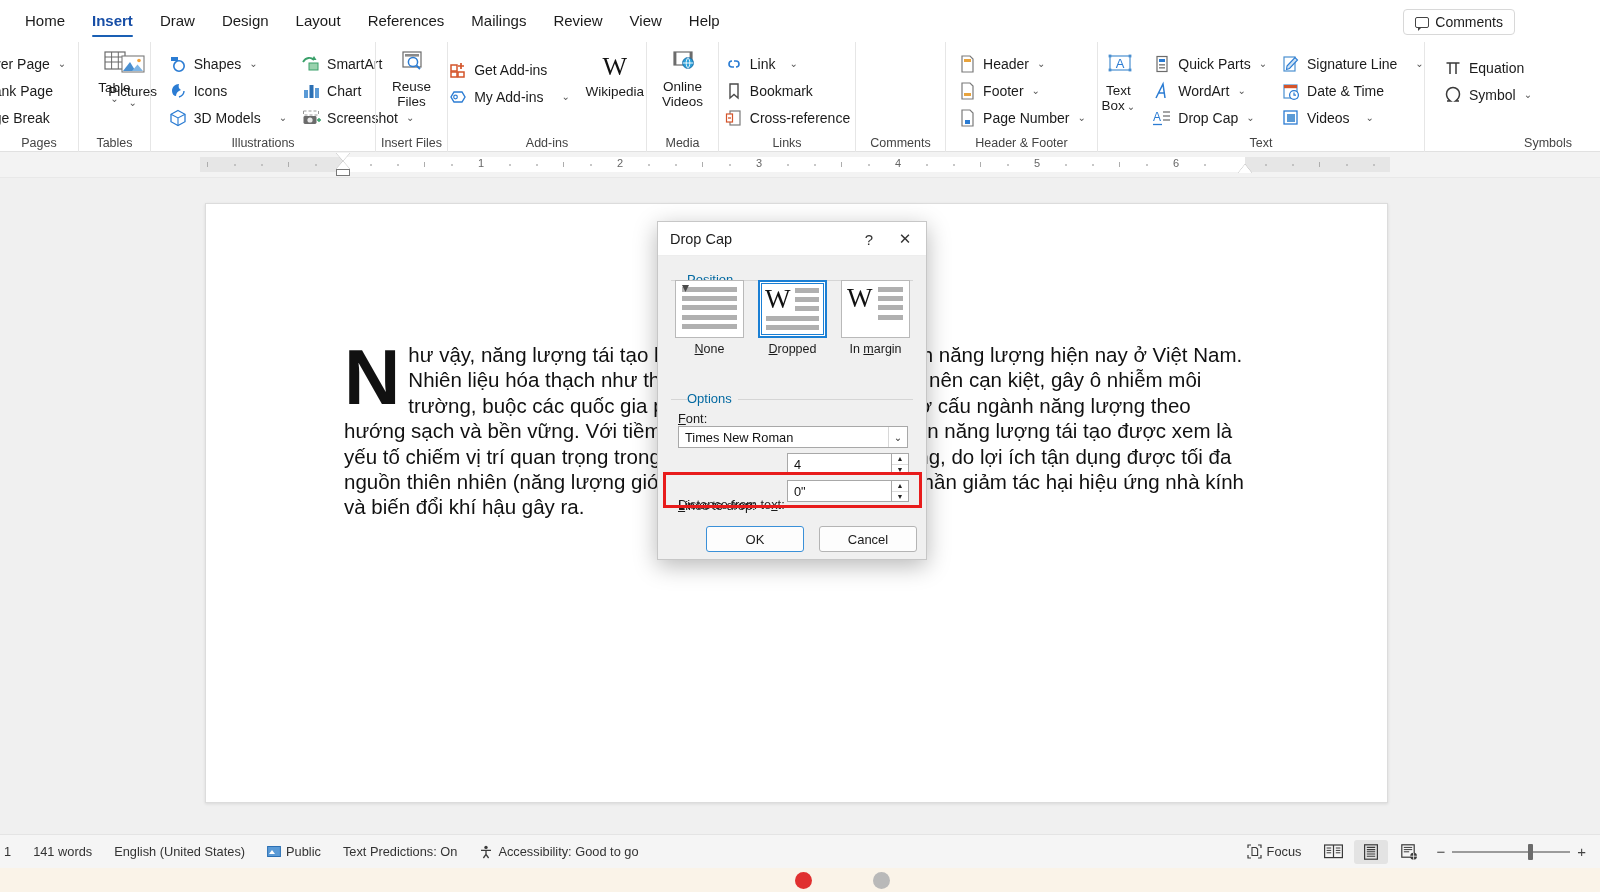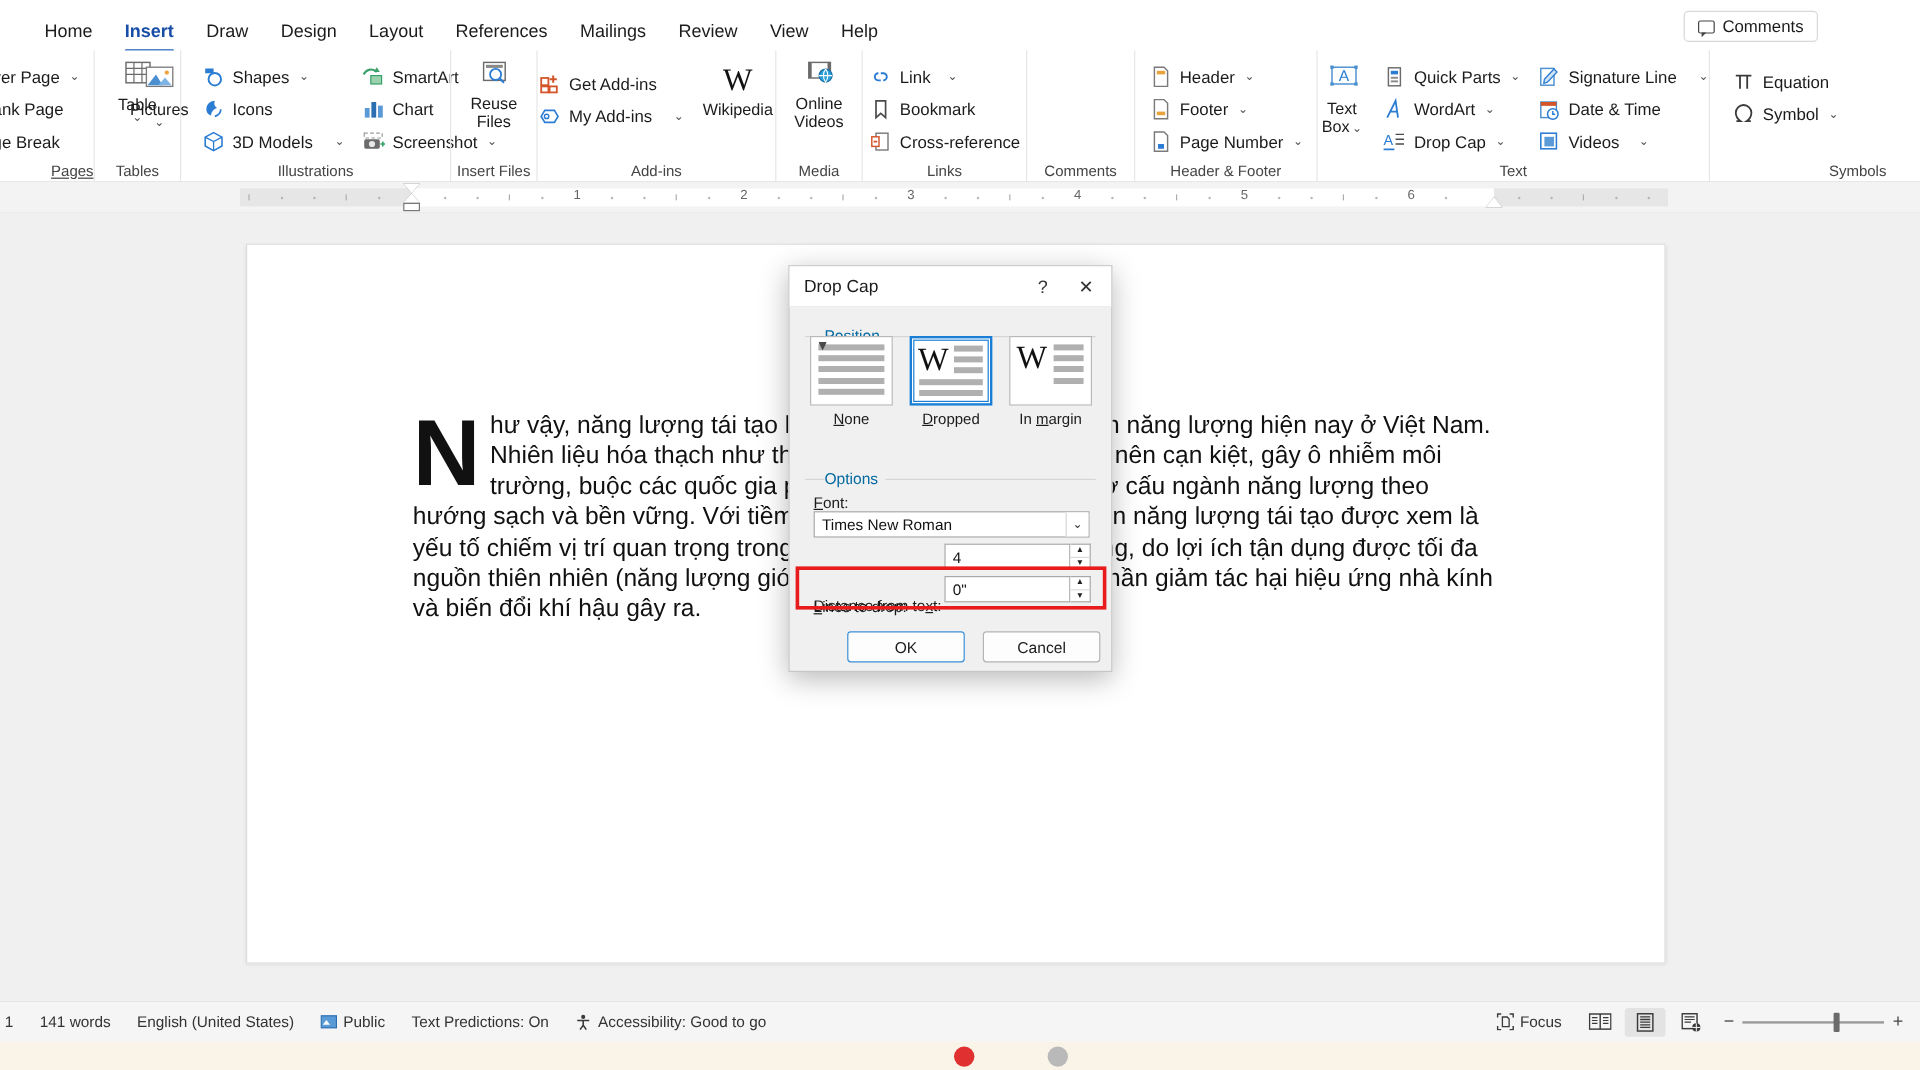--- a/index.html
+++ b/index.html
@@ -6,21 +6,21 @@
   html, body {
     width: 1600px; height: 892px;
     font-family: "Liberation Sans", sans-serif;
     background: #f5f5f5; overflow: hidden;
   }
   #app { position: relative; width: 1600px; height: 892px; background: #ffffff; }
 
   
   .tabbar {
     position: absolute; top: 0; left: 0; width: 1600px; height: 42px;
-    background: #ffffff; display: flex; align-items: flex-end; padding-left: 24px;
+    background: #ffffff; display: flex; align-items: center; padding-left: 12px;
   }
   .tab {
     font-size: 15px; color: #1b1b1b; padding: 6px 13px 7px; margin-right: 1px;
     white-space: nowrap; border-radius: 4px; cursor: default; position: relative;
   }
   .tab.active { color: #174ea6; font-weight: bold; }
   .tab.active::after {
     content: ""; position: absolute; left: 13px; right: 13px; bottom: -1px;
     height: 2.5px; background: #1a5fb4; border-radius: 2px;
   }
@@ -247,21 +247,21 @@
             <span class="chev">⌄</span>
           </div>
           <div class="smallbtn">
             <span>ank Page</span>
           </div>
           <div class="smallbtn">
             <span>ge Break</span>
           </div>
         </div>
       </div>
-      <div class="rg-label" style="text-align:right;padding-left:0;text-decoration:underline;">Pages</div>
+      <div class="rg-label" style="text-align:center;padding-left:0;">Pages</div>
     </div>
 
     <div class="rgroup" style="width:72px;">
       <div class="rg-body">
         <div class="bigbtn">
           <span class="ic24">
             <svg width="30" height="28" viewBox="0 0 30 28">
               <rect x="5" y="3" width="20" height="17" fill="#fff" stroke="#6b6b6b" stroke-width="1.2"></rect>
               <line x1="5" y1="8" x2="25" y2="8" stroke="#6b6b6b" stroke-width="1"></line>
               <line x1="5" y1="13" x2="25" y2="13" stroke="#6b6b6b" stroke-width="1"></line>

